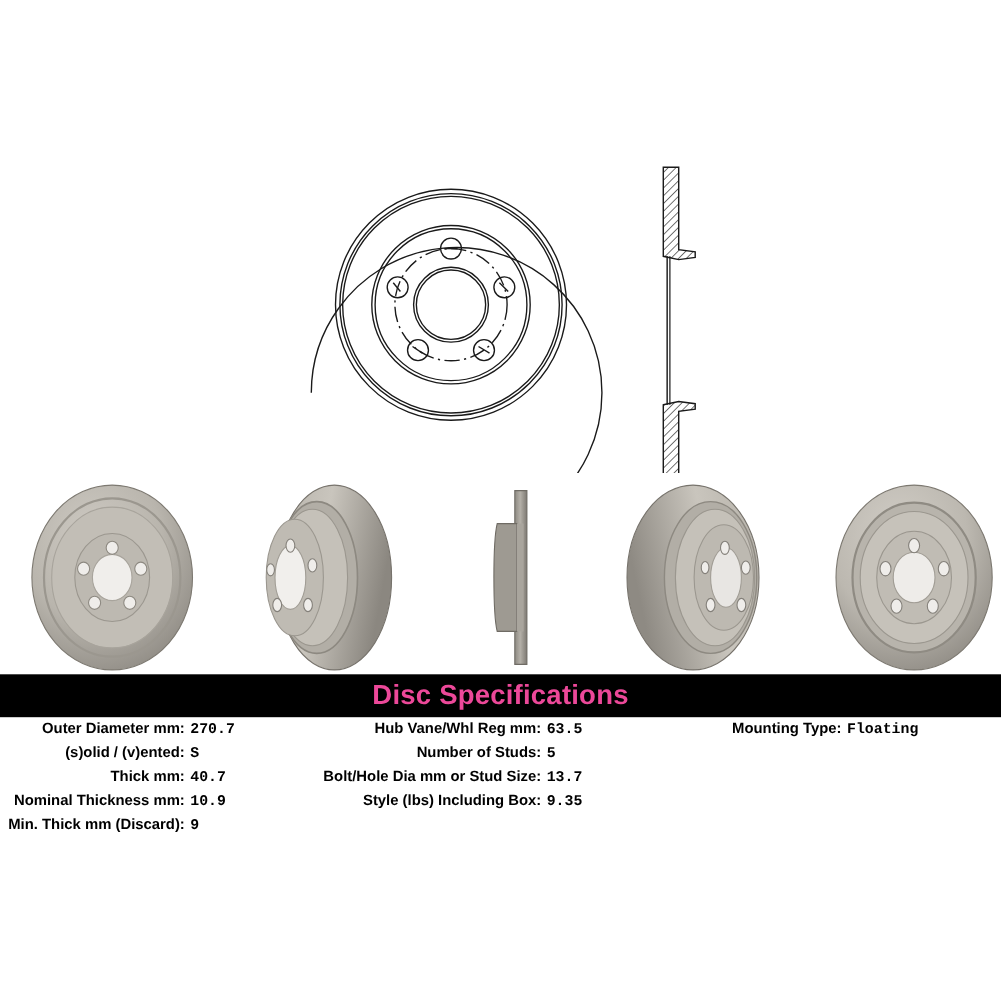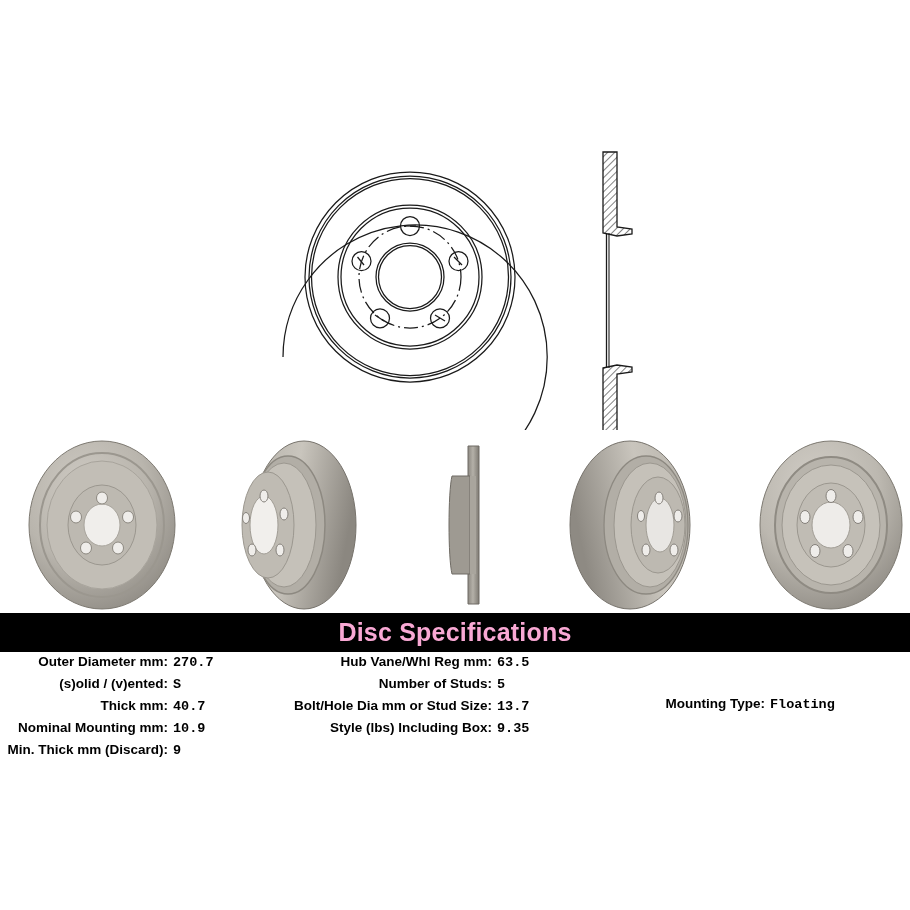--- a/index.html
+++ b/index.html
@@ -41,21 +41,21 @@
   .photo-cell svg { display: block; }
 
   
   #spec-banner {
     position: absolute;
     left: 0;
     top: 613px;
     width: 910px;
     height: 39px;
     background: #000000;
-    color: #f9a8d4;
+    color: #ec4899;
     display: flex;
     align-items: center;
     justify-content: center;
   }
   #spec-banner-title {
     font-size: 25px;
     font-weight: bold;
     letter-spacing: 0.2px;
     line-height: 1;
     font-family: "Liberation Sans", sans-serif;
@@ -95,21 +95,21 @@
     font-family: Liberation Mono, monospace;
   }
 
   
   #spec-col-1 { left: 0px; width: 300px; }
   #spec-col-1 .spec-label { width: 168px; }
   
   #spec-col-2 { left: 200px; width: 420px; }
   #spec-col-2 .spec-label { width: 292px; }
   
-  #spec-col-3 { left: 620px; width: 290px; margin-top: 42px; }
+  #spec-col-3 { left: 620px; width: 290px; }
   #spec-col-3 .spec-label { width: 145px; }
 </style>
 </head>
 <body>
 
 <div id="page">
 
   <div id="tech-drawings">
     <svg width="910" height="300" viewBox="0 0 910 300">
       <g fill="none" stroke="#1a1a1a" stroke-width="1.25">
@@ -282,21 +282,21 @@
       </div>
       <div class="spec-row">
         <span class="spec-label">(s)olid / (v)ented:</span>
         <span class="spec-value">S</span>
       </div>
       <div class="spec-row">
         <span class="spec-label">Thick mm:</span>
         <span class="spec-value">40.7</span>
       </div>
       <div class="spec-row">
-        <span class="spec-label">Nominal Mounting mm:</span>
+        <span class="spec-label">Nominal Thickness mm:</span>
         <span class="spec-value">10.9</span>
       </div>
       <div class="spec-row">
         <span class="spec-label">Min. Thick mm (Discard):</span>
         <span class="spec-value">9</span>
       </div>
     </div>
 
     <div class="spec-col" id="spec-col-2">
       <div class="spec-row">

